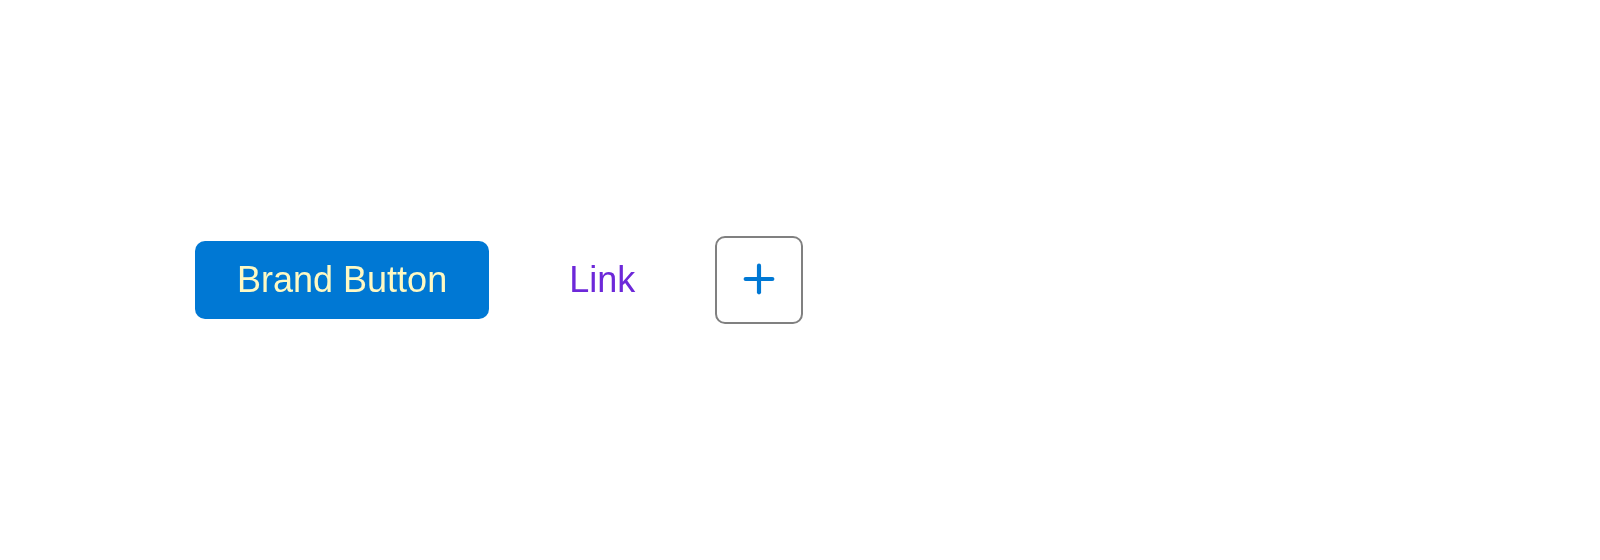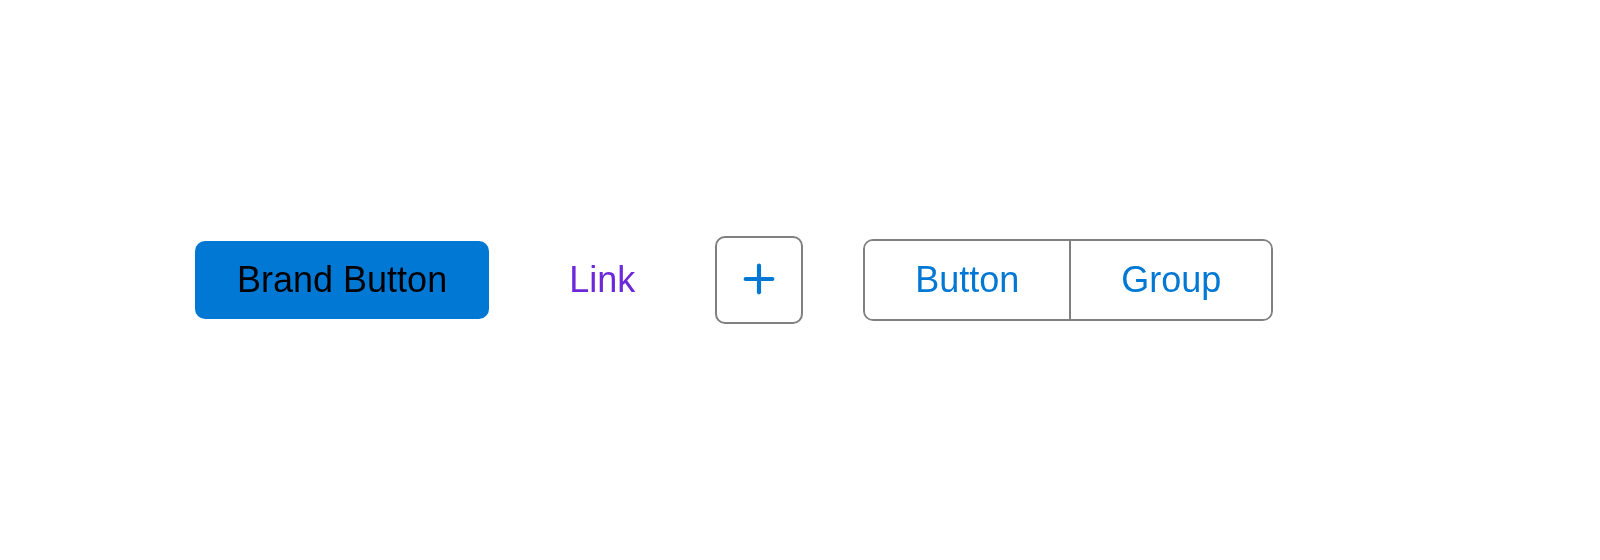--- a/index.html
+++ b/index.html
@@ -16,21 +16,21 @@
       align-items: center;
       padding-left: 195px;
     }
     .button-row {
       display: flex;
       align-items: center;
       gap: 60px;
     }
     .brand-button {
       background: #0078d4;
-      color: #000000;
+      color: #fef9c3;
       border: none;
       border-radius: 10px;
       font-size: 36px;
       font-weight: 400;
       padding: 18px 42px;
       cursor: pointer;
       font-family: inherit;
     }
     .link-button {
       background: transparent;
@@ -92,21 +92,13 @@
 
   <button class="icon-button">
     <span>
       <svg viewBox="0 0 24 24" fill="none" stroke="currentColor" stroke-width="2.5" stroke-linecap="round">
         <line x1="12" y1="4" x2="12" y2="20"></line>
         <line x1="4" y1="12" x2="20" y2="12"></line>
       </svg>
     </span>
   </button>
 
-  <div class="button-group">
-    <button class="button-group-item">
-      <span>Button</span>
-    </button>
-    <button class="button-group-item">
-      <span>Group</span>
-    </button>
-  </div>
 </div>
 
 </body></html>

